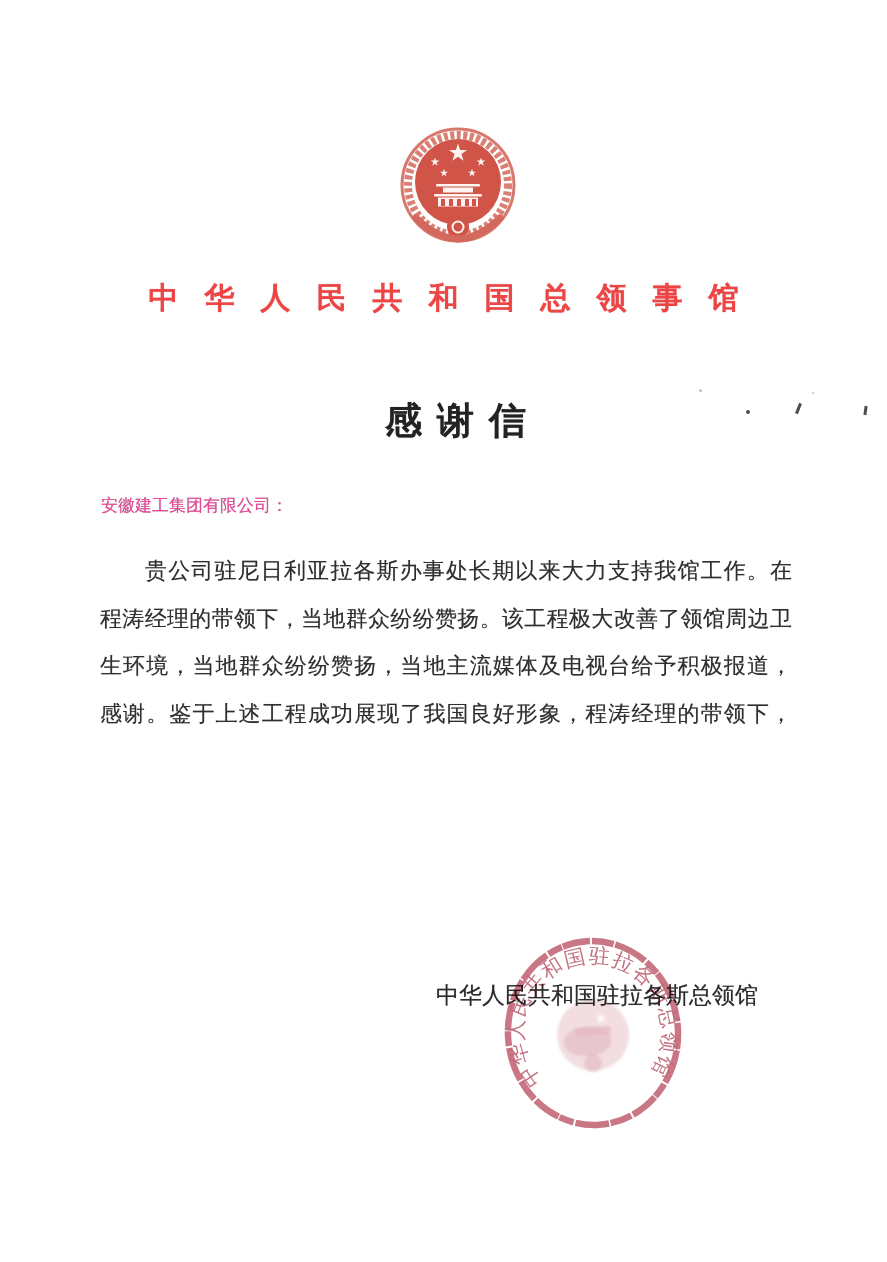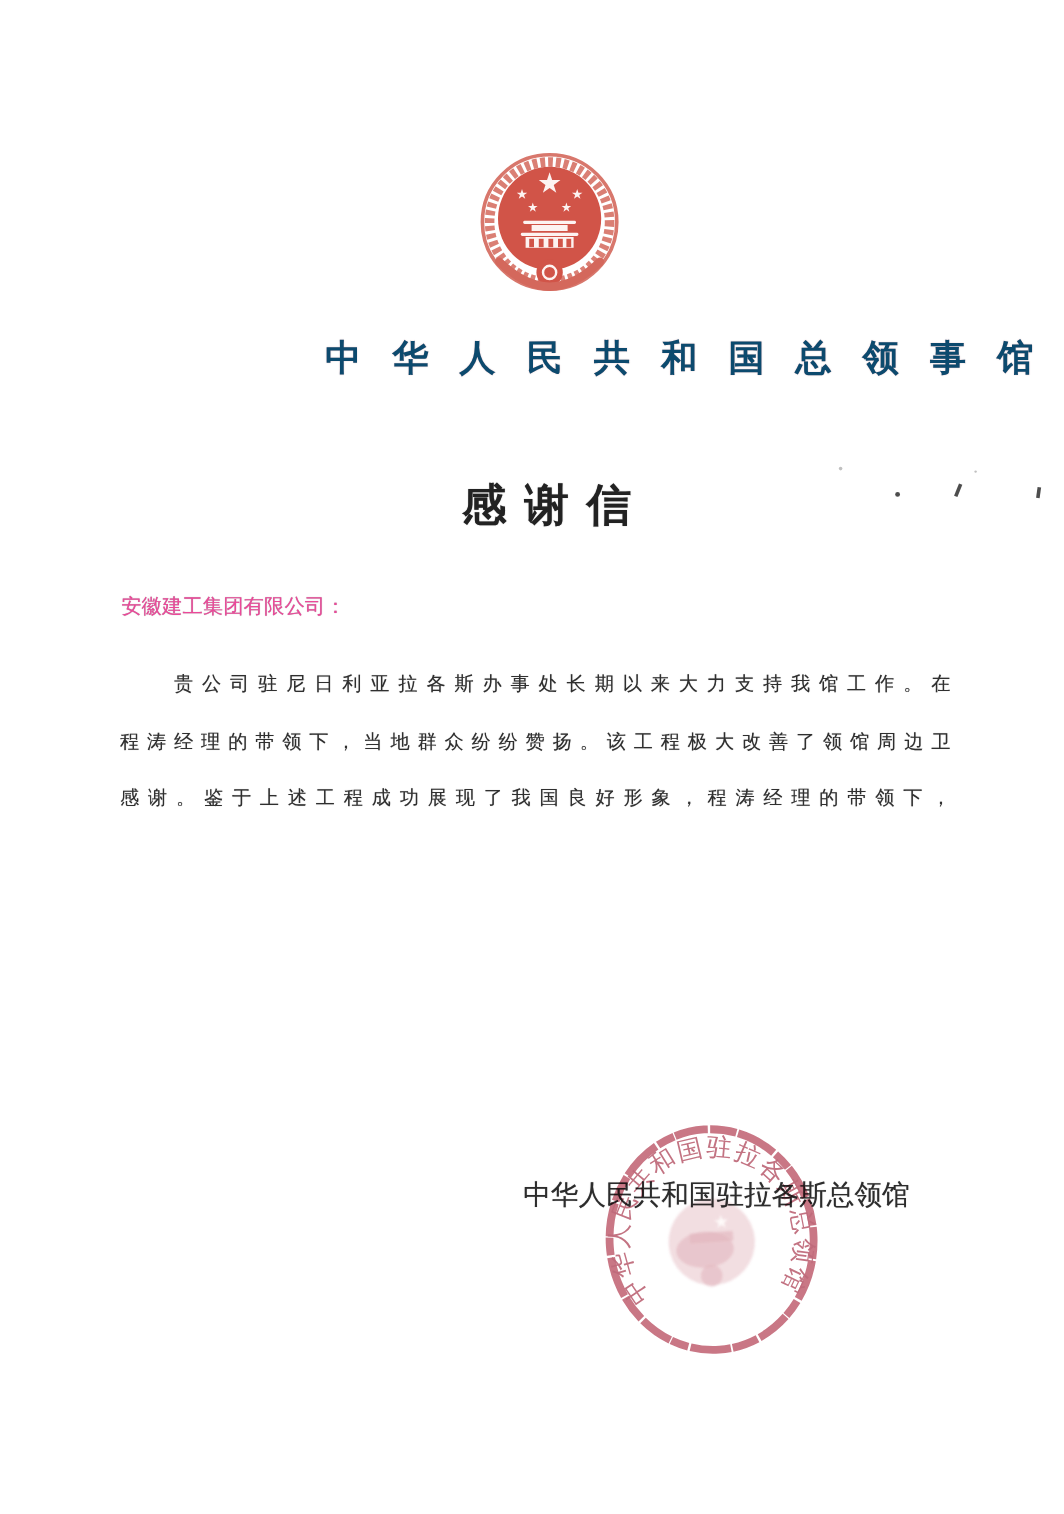--- a/index.html
+++ b/index.html
@@ -23,25 +23,25 @@
     height: 126px;
     filter: blur(0.5px);
   }
 
   
   .letterhead {
     position: absolute;
     left: 0;
     top: 278px;
     width: 100%;
-    text-align: right;
+    text-align: center;
     font-size: 30px;
     letter-spacing: 26px;
     text-indent: 26px;
-    color: #0c4a6e;
+    color: #ef4444;
     font-weight: 600;
     text-shadow: 0 0 1px rgba(162,63,78,0.45);
   }
 
   
   .doc-title {
     position: absolute;
     left: 12px;
     top: 396px;
     width: 100%;
@@ -64,21 +64,21 @@
     color: #ec4899;
     text-shadow: 0 0 0.7px rgba(0,0,0,0.4);
   }
 
   
   .body-text {
     position: absolute;
     left: 100px;
     top: 547px;
     width: 692px;
-    font-size: 16px;
+    font-size: 22px;
     color: #2f2f2f;
     text-shadow: 0 0 0.7px rgba(0,0,0,0.4);
   }
   .body-line {
     display: block;
     height: 47.5px;
     line-height: 47.5px;
     text-align: justify;
     text-align-last: justify;
     overflow: hidden;
@@ -172,20 +172,21 @@
 
   <div class="letterhead">中华人民共和国总领事馆</div>
 
   <div class="doc-title">感谢信</div>
 
   <div class="salutation">安徽建工集团有限公司：</div>
 
   <div class="body-text">
     <span class="body-line indent">贵公司驻尼日利亚拉各斯办事处长期以来大力支持我馆工作。在</span>
     <span class="body-line">程涛经理的带领下，当地群众纷纷赞扬。该工程极大改善了领馆周边卫</span>
+    <span class="body-line">生环境，当地群众纷纷赞扬，当地主流媒体及电视台给予积极报道，</span>
     <span class="body-line">感谢。鉴于上述工程成功展现了我国良好形象，程涛经理的带领下，</span>
   </div>
 
   <div class="signature">中华人民共和国驻拉各斯总领馆</div>
 
 
   <svg class="seal" viewBox="0 0 180 196" xmlns="http://www.w3.org/2000/svg">
     <g transform="rotate(-4 90 98)">
 
       <ellipse cx="90" cy="98" rx="85" ry="92" fill="none" stroke="#b94f62" stroke-width="6.5" stroke-dasharray="22 1.5 34 2 15 1 28 2" opacity="0.95"></ellipse>

